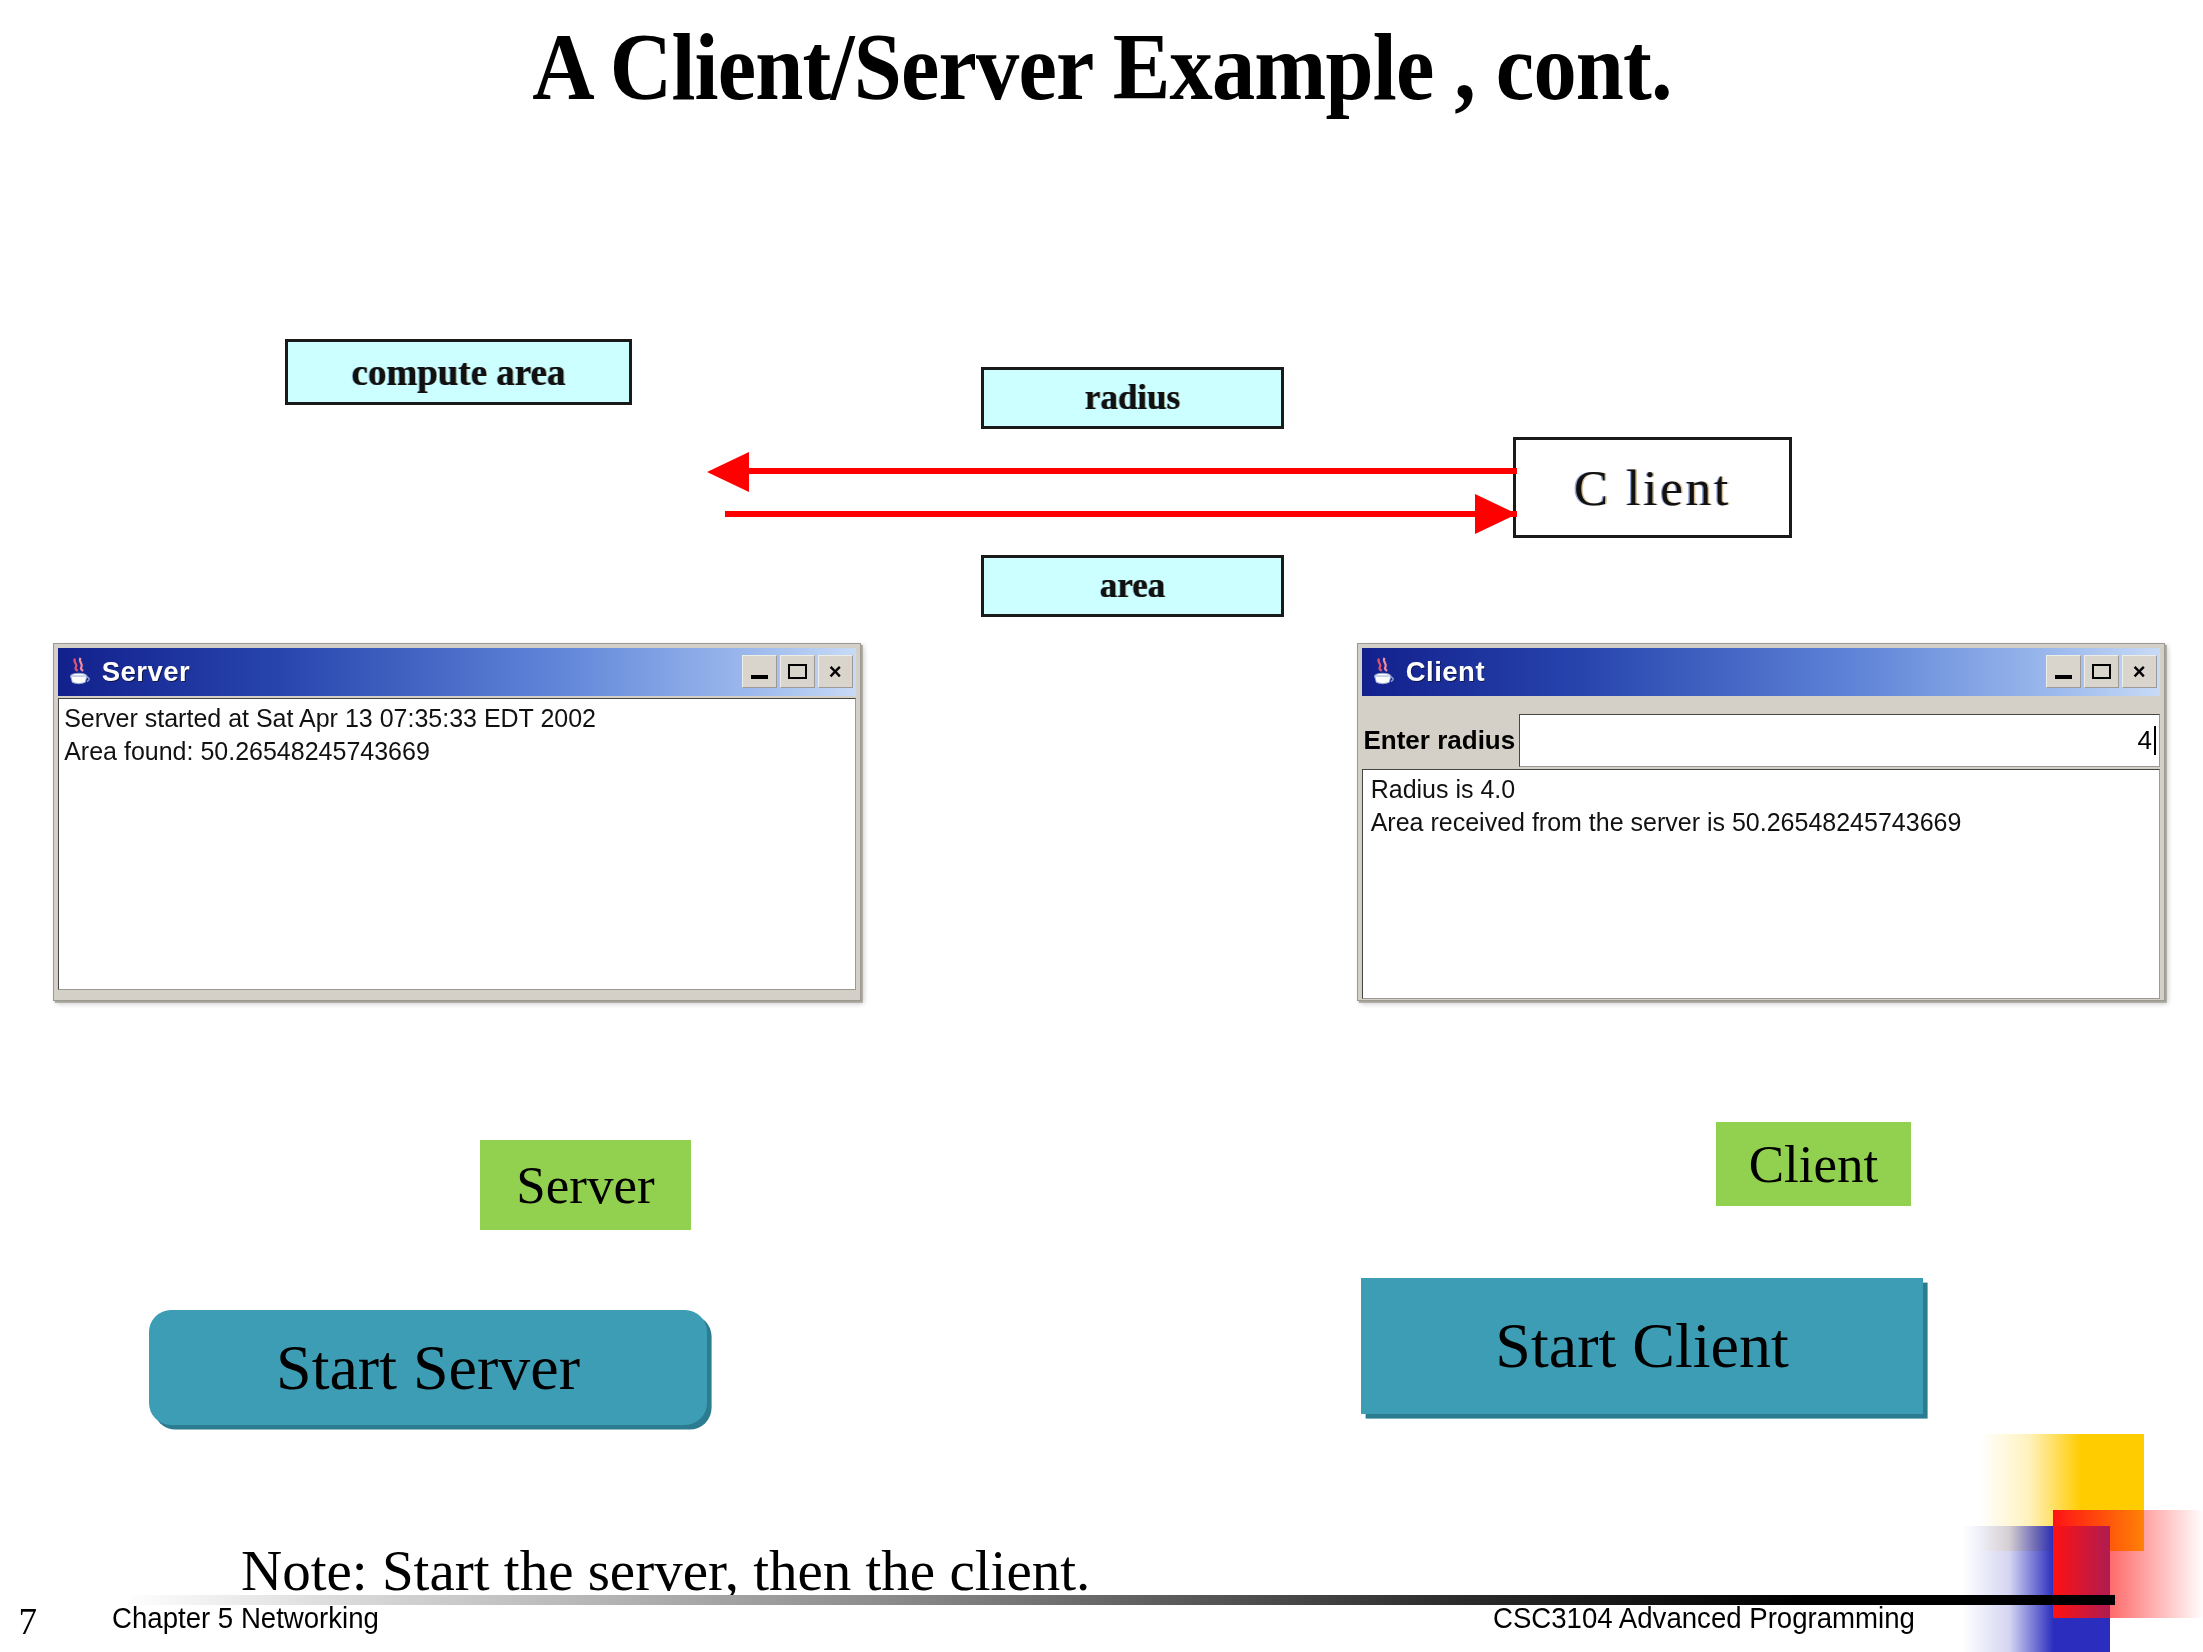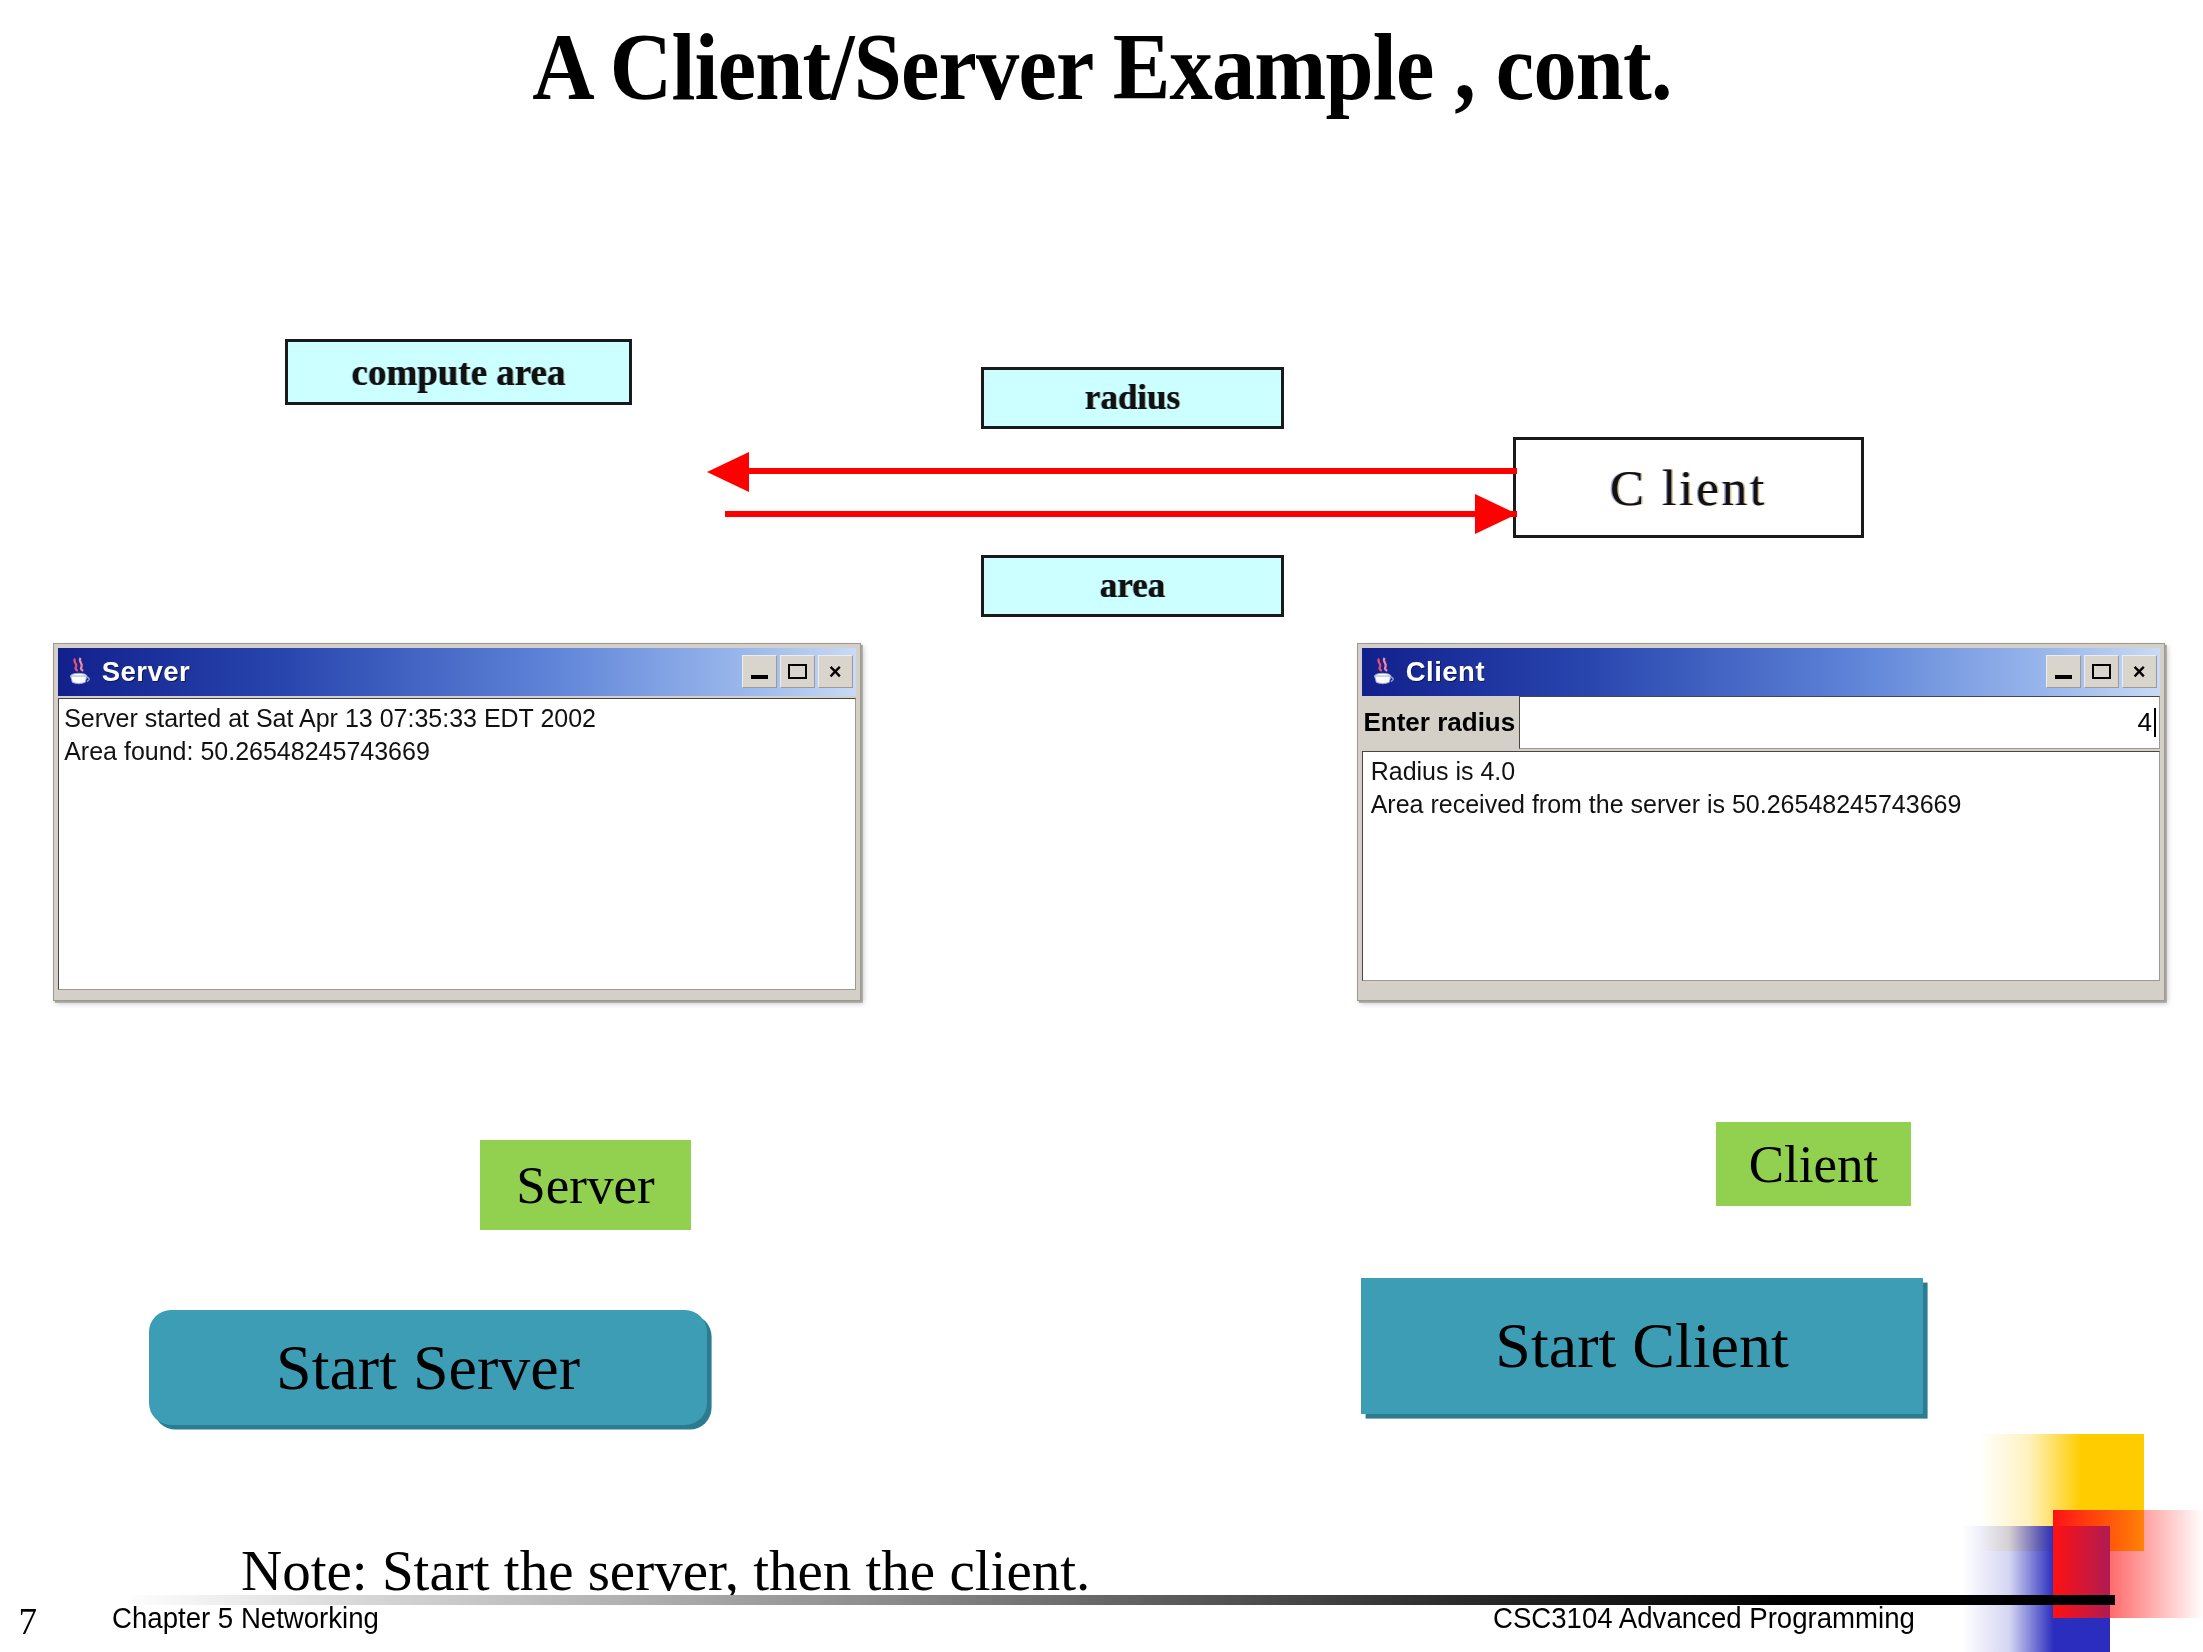--- a/index.html
+++ b/index.html
@@ -53,21 +53,21 @@
     border: 3.7px solid #1a1a1a;
     box-sizing: border-box;
     display: flex; align-items: center; justify-content: center;
     font-family: "Liberation Serif", serif;
     font-size: 51px;
     color: #111;
     letter-spacing: 2.8px;
     text-shadow: 1.4px 0 0 rgba(150,100,0,.40), -1.4px 0 0 rgba(0,30,140,.40);
   }
   #box-server { left: 367px; top: 437px; width: 358px; height: 101px; }
-  #box-client { left: 1513px; top: 437px; width: 351px; height: 101px; }
+  #box-client { left: 1513px; top: 437px; width: 279px; height: 101px; }
 
   
   .red-line {
     position: absolute;
     height: 6.4px;
     background: #FF0000;
   }
   #line-radius { left: 725px; top: 468px; width: 792px; }
   #line-area   { left: 725px; top: 511px; width: 792px; }
 
@@ -142,21 +142,21 @@
     line-height: 1.30;
     color: #111;
     overflow: hidden;
   }
   #server-log { height: 292px; }
   #client-log { height: 230px; padding-left: 8px; }
   .jtextarea div { white-space: nowrap; }
 
   .jfieldrow {
     display: flex; align-items: stretch;
-    margin-top: 0;
+    margin-top: 18px;
     height: 53px;
     background: #D4D0C8;
   }
   .jlabel {
     display: flex; align-items: center;
     padding: 0 3.7px 0 1.8px;
     font-family: "Liberation Sans", sans-serif;
     font-weight: bold;
     font-size: 26px;
     color: #000;

